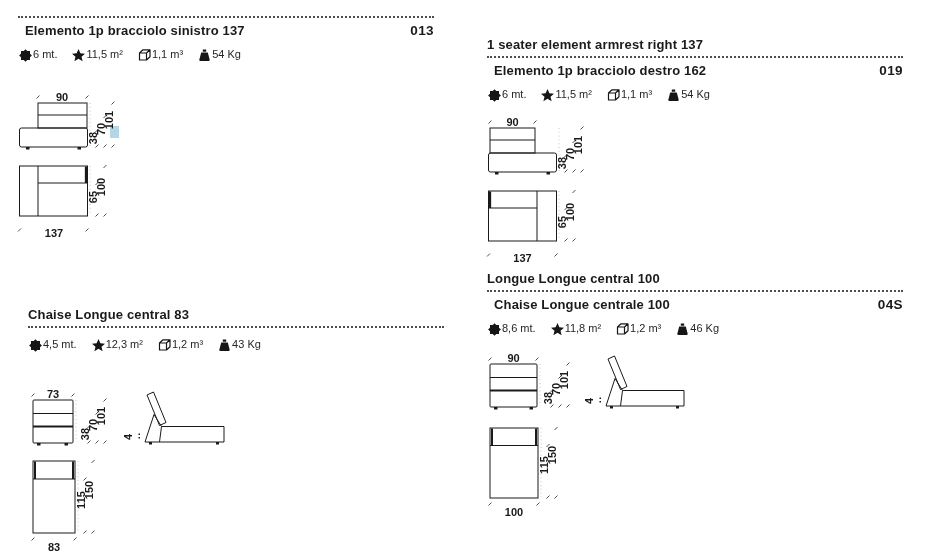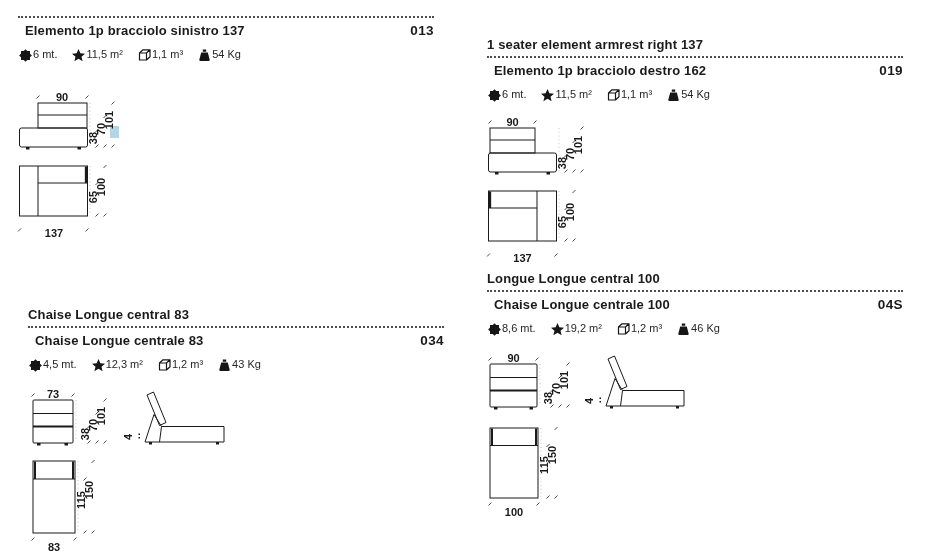--- a/index.html
+++ b/index.html
@@ -181,24 +181,20 @@
     <text transform="rotate(-90 87 101)" x="87" y="101" text-anchor="middle">100</text>
     <line class="tk" x1="0" y1="145.5" x2="3" y2="142.5"></line>
       <line class="tk" x1="67.5" y1="145.5" x2="70.5" y2="142.5"></line>
     <text x="35.5" y="151" text-anchor="middle">137</text>
   </svg>
 </div>
 
 <div class="card" id="card2">
   <div class="title-en">Chaise Longue central 83</div>
   <div class="dotted"></div>
-  <div class="row2">
-    <div class="title-it">Chaise Longue centrale 83</div>
-    <div class="code">034</div>
-  </div>
   <div class="specs">
     <span class="spec">
       <svg width="15" height="15">
           <g fill="#161616">
             <rect x="3" y="3" width="9" height="9"></rect>
             <rect x="3" y="3" width="9" height="9" transform="rotate(45 7.5 7.5)"></rect>
           </g>
         </svg>
       <span>4,5 mt.</span>
       </span>
@@ -283,21 +279,21 @@
             <rect x="3" y="3" width="9" height="9"></rect>
             <rect x="3" y="3" width="9" height="9" transform="rotate(45 7.5 7.5)"></rect>
           </g>
         </svg>
       <span>8,6 mt.</span>
       </span>
     <span class="spec">
       <svg width="15" height="15">
           <polygon fill="#161616" points="7.5,1 9.4,5.3 14,5.7 10.5,8.7 11.6,13.2 7.5,10.8 3.4,13.2 4.5,8.7 1,5.7 5.6,5.3"></polygon>
         </svg>
-      <span>19,2 m²</span>
+      <span>11,8 m²</span>
       </span>
     <span class="spec">
       <svg width="15" height="15">
           <path fill="none" stroke="#161616" stroke-width="1.2" stroke-linejoin="round" d="M2.5,5 L6,1.8 L13,1.8 L13,8.8 L9.5,12 L2.5,12 Z M2.5,5 L9.5,5 L9.5,12 M9.5,5 L13,1.8"></path>
         </svg>
       <span>1,2 m³</span>
       </span>
     <span class="spec">
       <svg width="15" height="15">
           <path fill="#161616" d="M5.8,1.5 h3.4 v2.3 h-3.4 z M4.2,4.6 h6.6 l1.9,7.2 a0.9,0.9 0 0 1 -0.9,1.1 h-8.6 a0.9,0.9 0 0 1 -0.9,-1.1 z"></path>

